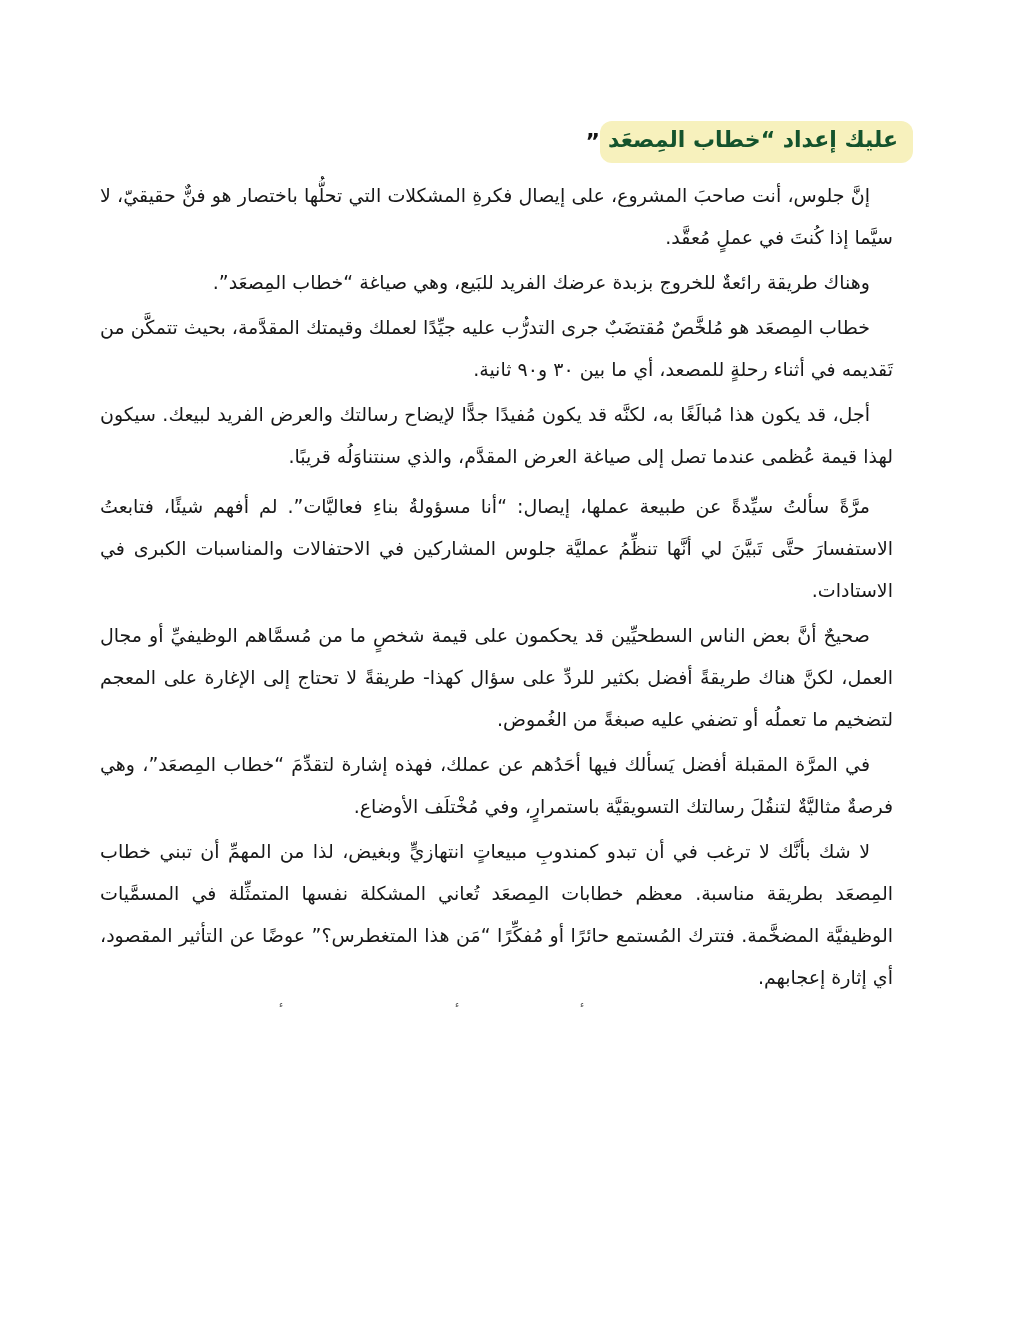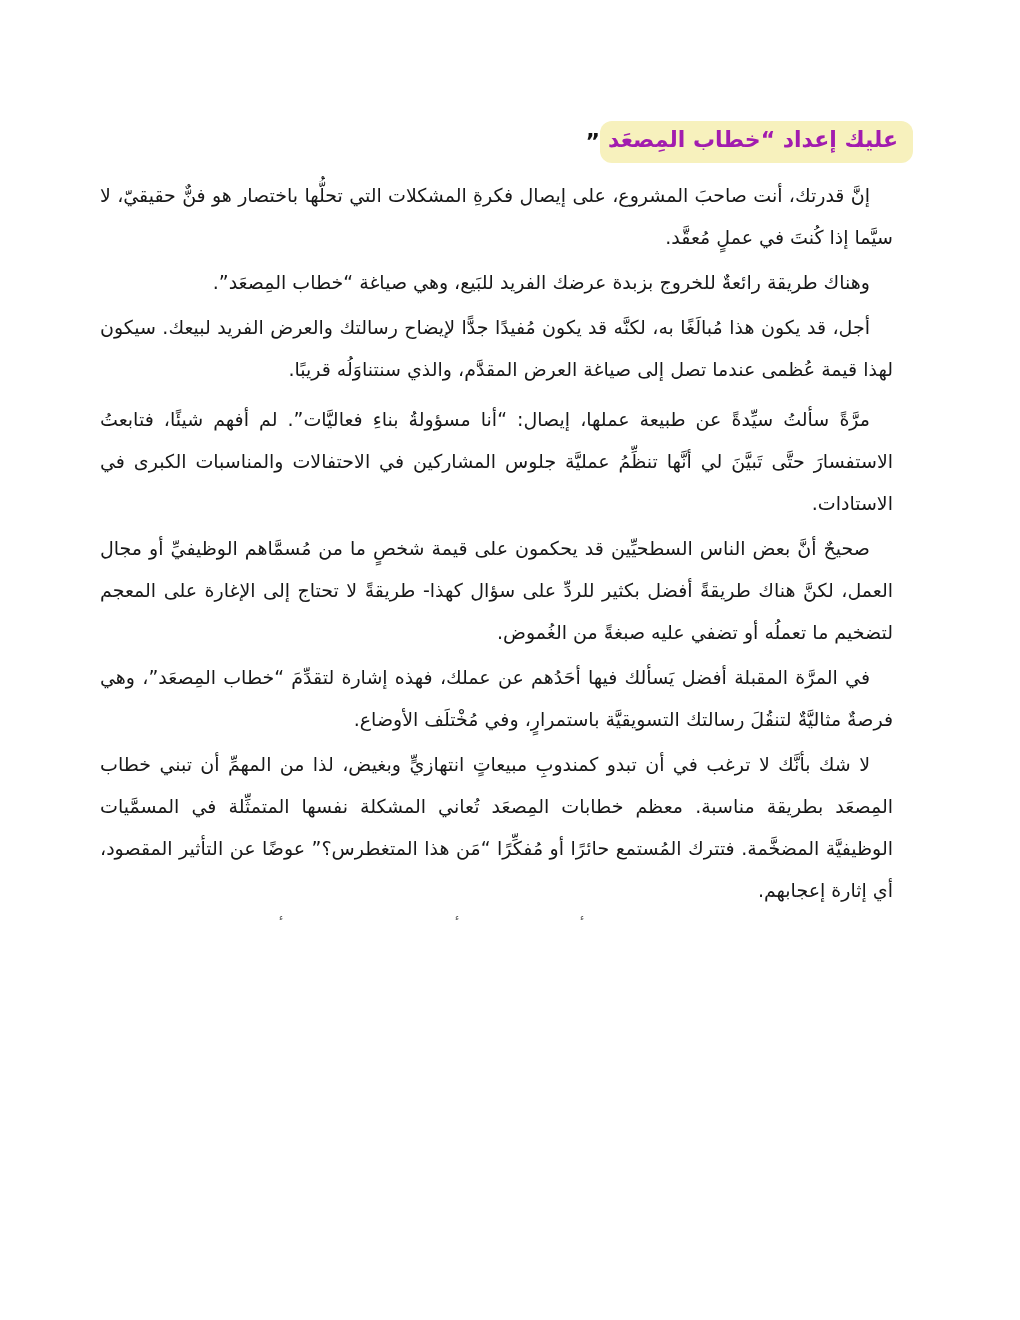--- a/index.html
+++ b/index.html
@@ -31,21 +31,21 @@
     margin-bottom: 11px;
     line-height: 42px;
   }
   .title-highlight {
     display: inline-block;
     background: #F7F1BD;
     border-radius: 12px;
     padding: 2px 15px 6px 8px;
     font-size: 22px;
     font-weight: 700;
-    color: #a21caf;
+    color: #14532d;
     line-height: 34px;
   }
   .title-quote {
     font-size: 22px;
     font-weight: 700;
     color: #141414;
     vertical-align: top;
   }
   .body-text p {
     margin: 0 0 3px 0;
@@ -78,22 +78,23 @@
 <body>
 
 <div class="page">
   <div class="content">
 
     <div class="title-row">
       <span class="title-highlight"><span>عليك إعداد “خطاب المِصعَد</span></span><span class="title-quote">”</span>
     </div>
 
     <div class="body-text">
-      <p>إنَّ قدرتك، أنت صاحبَ المشروع، على إيصال فكرةِ المشكلات التي تحلُّها باختصار هو فنٌّ حقيقيّ، لا سيَّما إذا كُنتَ في عملٍ مُعقَّد.</p>
+      <p>إنَّ جلوس، أنت صاحبَ المشروع، على إيصال فكرةِ المشكلات التي تحلُّها باختصار هو فنٌّ حقيقيّ، لا سيَّما إذا كُنتَ في عملٍ مُعقَّد.</p>
       <p>وهناك طريقة رائعةٌ للخروج بزبدة عرضك الفريد للبَيع، وهي صياغة “خطاب المِصعَد”.</p>
+      <p>خطاب المِصعَد هو مُلخَّصٌ مُقتضَبٌ جرى التدرُّب عليه جيِّدًا لعملك وقيمتك المقدَّمة، بحيث تتمكَّن من تَقديمه في أثناء رحلةٍ للمصعد، أي ما بين ٣٠ و٩٠ ثانية.</p>
       <p>أجل، قد يكون هذا مُبالَغًا به، لكنَّه قد يكون مُفيدًا جدًّا لإيضاح رسالتك والعرض الفريد لبيعك. سيكون لهذا قيمة عُظمى عندما تصل إلى صياغة العرض المقدَّم، والذي سنتناوَلُه قريبًا.</p>
       <p class="gap-before">مرَّةً سألتُ سيِّدةً عن طبيعة عملها، إيصال: “أنا مسؤولةُ بناءِ فعاليَّات”. لم أفهم شيئًا، فتابعتُ الاستفسارَ حتَّى تَبيَّنَ لي أنَّها تنظِّمُ عمليَّة جلوس المشاركين في الاحتفالات والمناسبات الكبرى في الاستادات.</p>
       <p>صحيحٌ أنَّ بعض الناس السطحيِّين قد يحكمون على قيمة شخصٍ ما من مُسمَّاهم الوظيفيِّ أو مجال العمل، لكنَّ هناك طريقةً أفضل بكثير للردِّ على سؤال كهذا- طريقةً لا تحتاج إلى الإغارة على المعجم لتضخيم ما تعملُه أو تضفي عليه صبغةً من الغُموض.</p>
       <p>في المرَّة المقبلة أفضل يَسألك فيها أحَدُهم عن عملك، فهذه إشارة لتقدِّمَ “خطاب المِصعَد”، وهي فرصةٌ مثاليَّةٌ لتنقُلَ رسالتك التسويقيَّة باستمرارٍ، وفي مُخْتلَف الأوضاع.</p>
       <p>لا شك بأنَّك لا ترغب في أن تبدو كمندوبِ مبيعاتٍ انتهازيٍّ وبغيض، لذا من المهمِّ أن تبني خطاب المِصعَد بطريقة مناسبة. معظم خطابات المِصعَد تُعاني المشكلة نفسها المتمثِّلة في المسمَّيات الوظيفيَّة المضخَّمة. فتترك المُستمع حائرًا أو مُفكِّرًا “مَن هذا المتغطرس؟” عوضًا عن التأثير المقصود، أي إثارة إعجابهم.</p>
     </div>
 
     <div class="cutline">
       <span class="mark m1">ء</span>
       <span class="mark m2">ء</span>

